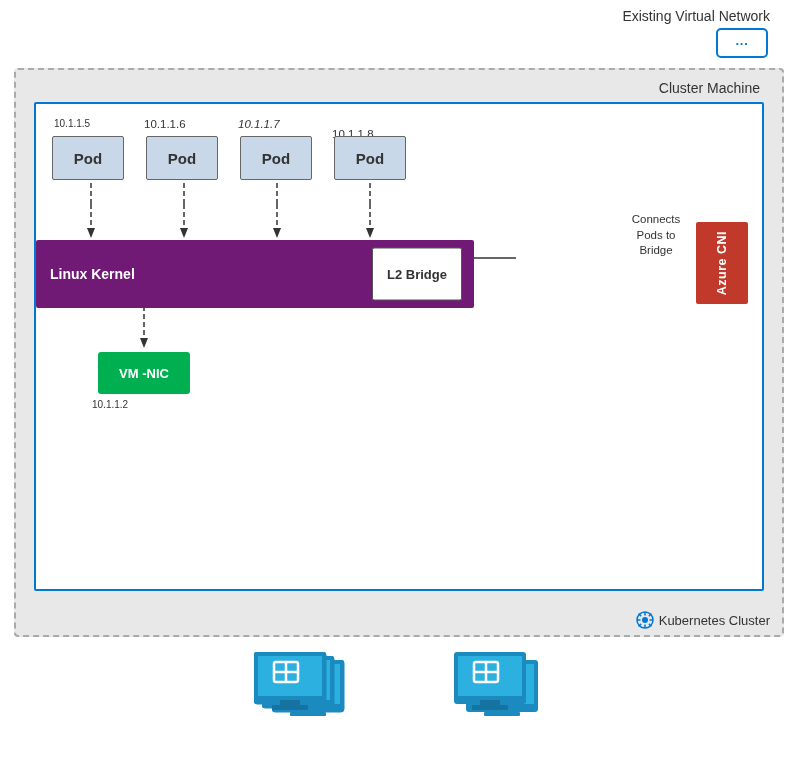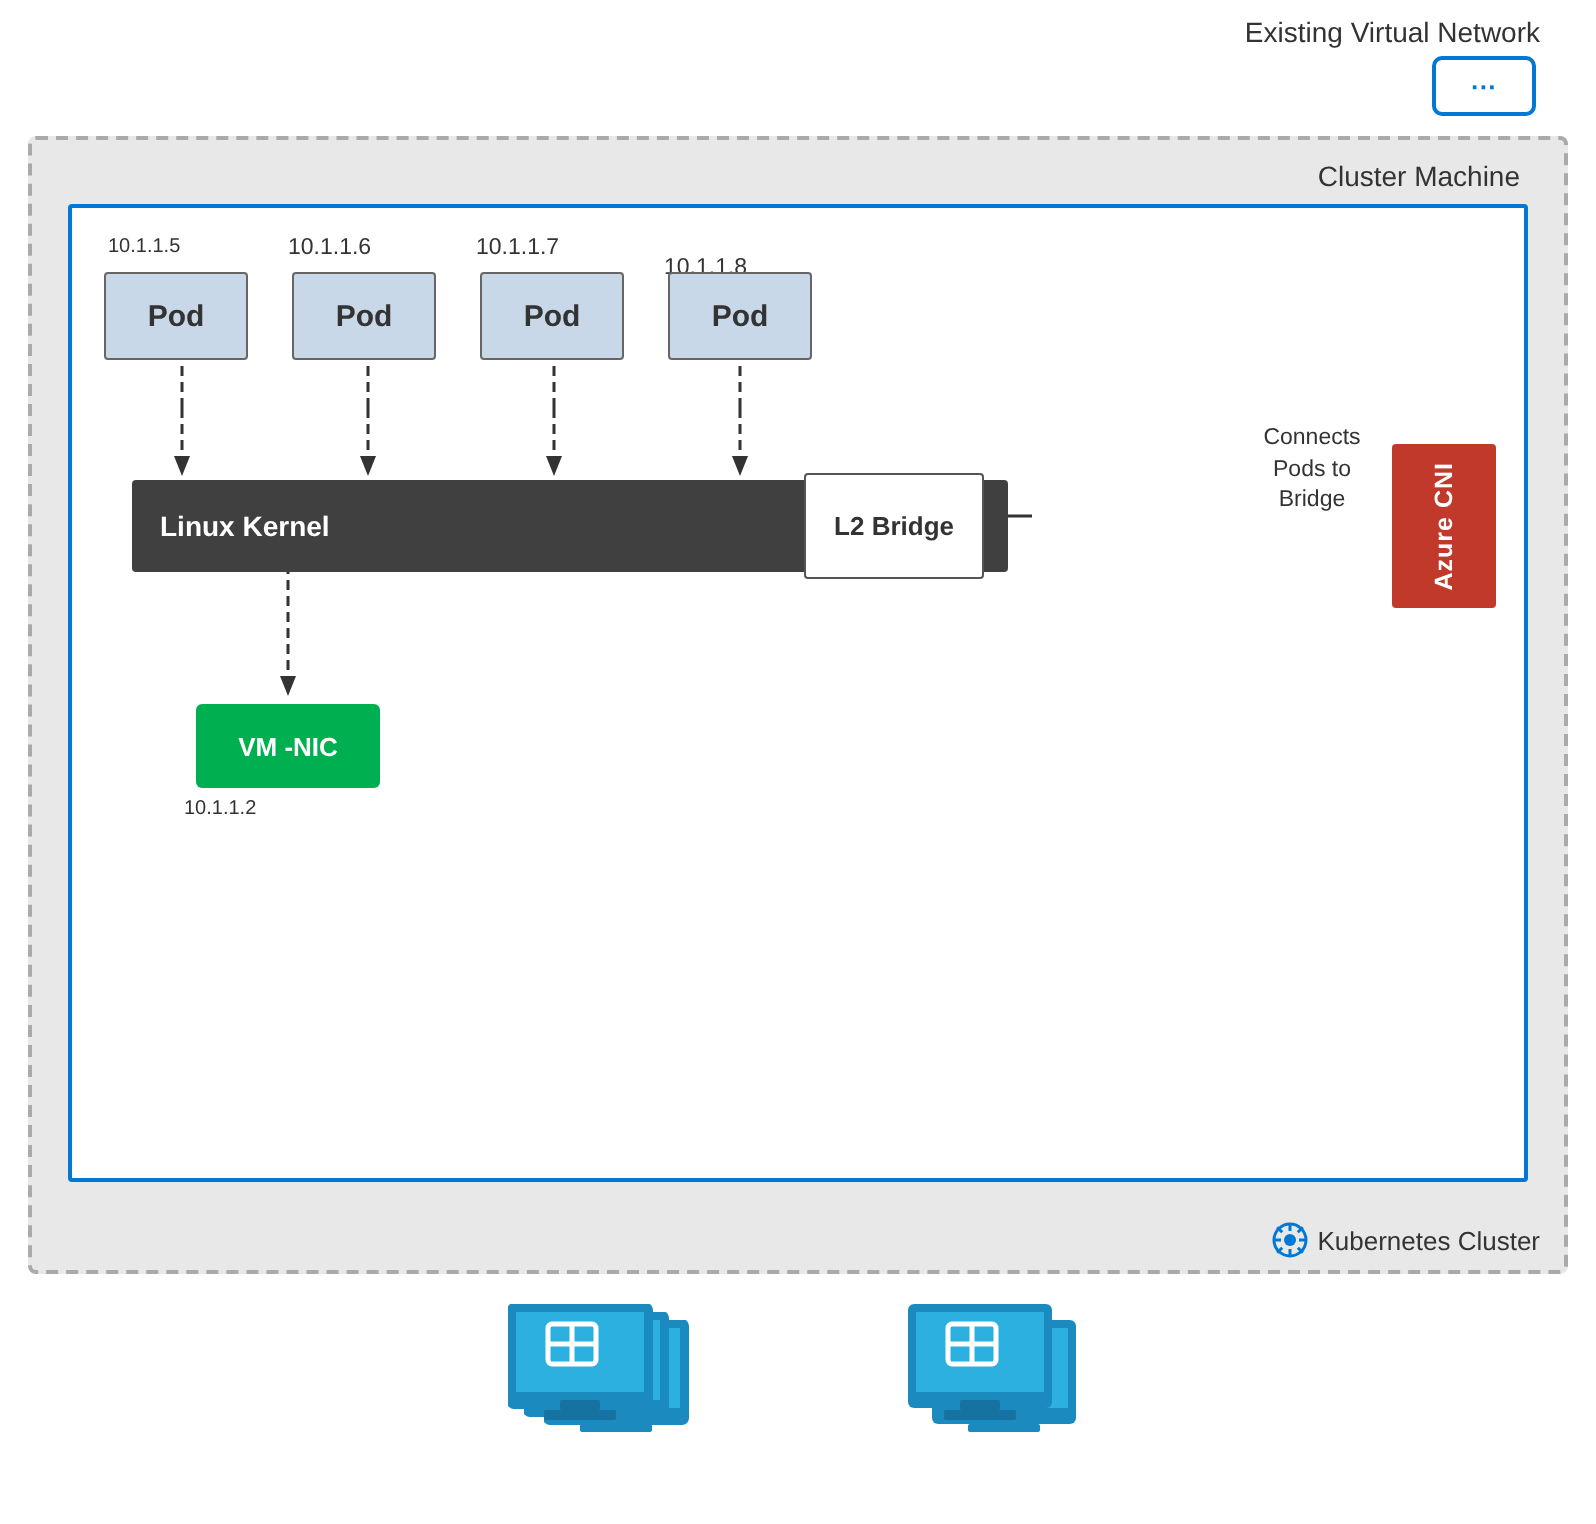--- a/index.html
+++ b/index.html
@@ -77,27 +77,27 @@
         <line x1="480" y1="154" x2="422" y2="154" stroke="#333" stroke-width="1.5"></line>
         <polygon points="426,150 416,154 426,158" fill="#333"></polygon>
       </svg>
 
       <div style="position:absolute; top:14px; left:18px; font-size:10px; color:#333; font-family:'Segoe UI',Arial,sans-serif; white-space:nowrap;">10.1.1.5</div>
       <div style="position:absolute; top:32px; left:16px; width:72px; height:44px; background:#c8d8e8; border:1.5px solid #666; border-radius:2px; display:flex; align-items:center; justify-content:center; font-size:15px; font-weight:700; color:#333; font-family:'Segoe UI',Arial,sans-serif;">Pod</div>
 
       <div style="position:absolute; top:14px; left:108px; font-size:11.5px; color:#333; font-family:'Segoe UI',Arial,sans-serif; white-space:nowrap;">10.1.1.6</div>
       <div style="position:absolute; top:32px; left:110px; width:72px; height:44px; background:#c8d8e8; border:1.5px solid #666; border-radius:2px; display:flex; align-items:center; justify-content:center; font-size:15px; font-weight:700; color:#333; font-family:'Segoe UI',Arial,sans-serif;">Pod</div>
 
-      <div style="position:absolute; top:14px; left:202px; font-size:11.5px; color:#333; font-family:'Segoe UI',Arial,sans-serif; white-space:nowrap;">10.1.1.7</div>
+      <div style="position:absolute; top:14px; left:202px; font-size:11.5px; color:#333; font-family:'Segoe UI',Arial,sans-serif; white-space:nowrap;font-style:italic;">10.1.1.7</div>
       <div style="position:absolute; top:32px; left:204px; width:72px; height:44px; background:#c8d8e8; border:1.5px solid #666; border-radius:2px; display:flex; align-items:center; justify-content:center; font-size:15px; font-weight:700; color:#333; font-family:'Segoe UI',Arial,sans-serif;">Pod</div>
 
       <div style="position:absolute; top:24px; left:296px; font-size:11.5px; color:#333; font-family:'Segoe UI',Arial,sans-serif; white-space:nowrap;">10.1.1.8</div>
       <div style="position:absolute; top:32px; left:298px; width:72px; height:44px; background:#c8d8e8; border:1.5px solid #666; border-radius:2px; display:flex; align-items:center; justify-content:center; font-size:15px; font-weight:700; color:#333; font-family:'Segoe UI',Arial,sans-serif;">Pod</div>
 
-      <div style="position:absolute; top:136px; left:30px; width:438px; height:46px; background:#404040; border-radius:2px; display:flex; align-items:center; padding-left:14px;">
+      <div style="position:absolute; top:136px; left:0; width:438px; height:68px; background:#701a75; border-radius:2px; display:flex; align-items:center; padding-left:14px;">
         <span style="color:#fff; font-size:14px; font-weight:600; font-family:'Segoe UI',Arial,sans-serif;">Linux Kernel</span>
 
         <div style="position:absolute; right:12px; top:50%; transform:translateY(-50%); background:#fff; border:1.5px solid #555; padding:18px 14px; font-size:13px; font-weight:700; color:#333; border-radius:2px; white-space:nowrap;">L2 Bridge</div>
       </div>
 
       <div style="position:absolute; top:118px; right:14px; width:52px; height:82px; background:#c0392b; border-radius:2px; display:flex; align-items:center; justify-content:center; overflow:hidden;">
         <span style="color:#fff; font-size:12.5px; font-weight:700; letter-spacing:0.5px; font-family:'Segoe UI',Arial,sans-serif; writing-mode:vertical-rl; transform:rotate(180deg);">Azure CNI</span>
       </div>
 
       <div style="position:absolute; top:108px; right:72px; font-size:11.5px; color:#333; text-align:center; line-height:1.35; width:68px; font-family:'Segoe UI',Arial,sans-serif;">Connects Pods to Bridge</div>

